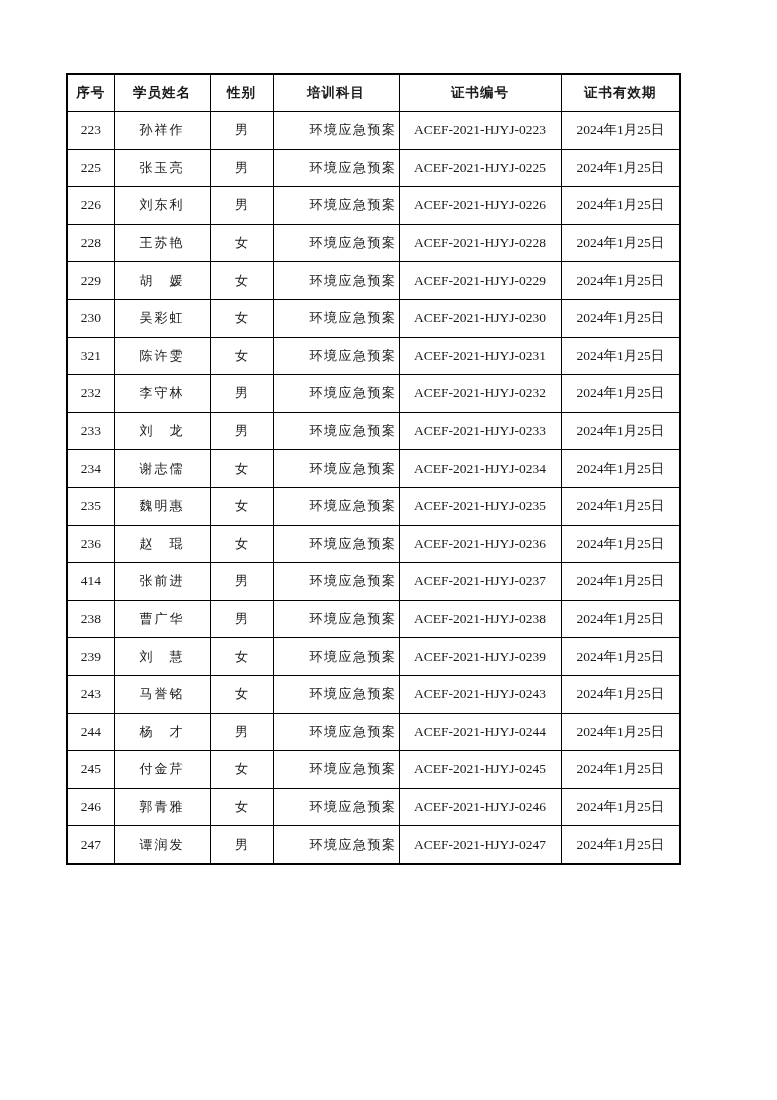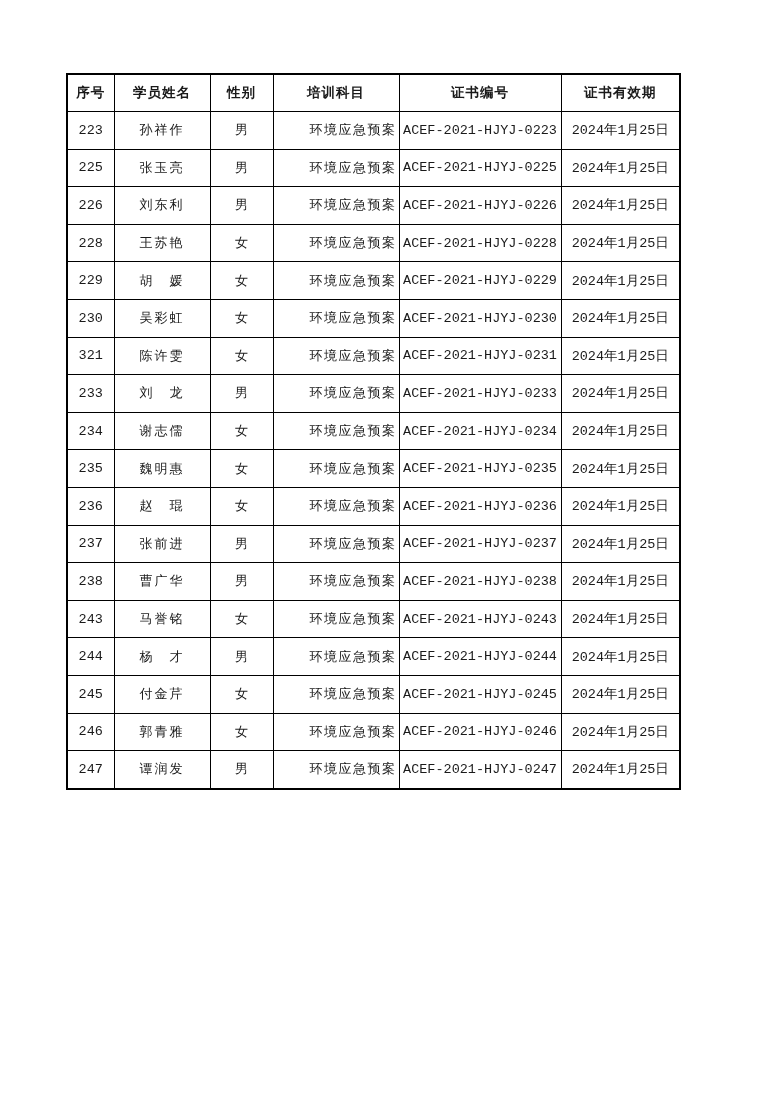--- a/index.html
+++ b/index.html
@@ -5,21 +5,21 @@
   html, body {
     margin: 0;
     padding: 0;
     background: #ffffff;
   }
   .page {
     position: relative;
     width: 777px;
     height: 1100px;
     background: #ffffff;
-    font-family: Liberation Mono, monospace;
+    font-family: Liberation Serif, serif;
     color: #1a1a1a;
     overflow: hidden;
   }
   table.cert-table {
     position: absolute;
     left: 66px;
     top: 73px;
     border-collapse: collapse;
     table-layout: fixed;
     border: 2px solid #000000;
@@ -139,20 +139,28 @@
 
     <tr>
       <td class="c-no">321</td>
       <td class="c-name">陈许雯</td>
       <td class="c-gender">女</td>
       <td class="c-subject">环境应急预案</td>
       <td class="c-cert">ACEF-2021-HJYJ-0231</td>
       <td class="c-date">2024年1月25日</td>
     </tr>
 
+    <tr>
+      <td class="c-no">232</td>
+      <td class="c-name">李守林</td>
+      <td class="c-gender">男</td>
+      <td class="c-subject">环境应急预案</td>
+      <td class="c-cert">ACEF-2021-HJYJ-0232</td>
+      <td class="c-date">2024年1月25日</td>
+    </tr>
 
     <tr>
       <td class="c-no">233</td>
       <td class="c-name">刘　龙</td>
       <td class="c-gender">男</td>
       <td class="c-subject">环境应急预案</td>
       <td class="c-cert">ACEF-2021-HJYJ-0233</td>
       <td class="c-date">2024年1月25日</td>
     </tr>
 
@@ -177,37 +185,45 @@
     <tr>
       <td class="c-no">236</td>
       <td class="c-name">赵　琨</td>
       <td class="c-gender">女</td>
       <td class="c-subject">环境应急预案</td>
       <td class="c-cert">ACEF-2021-HJYJ-0236</td>
       <td class="c-date">2024年1月25日</td>
     </tr>
 
     <tr>
-      <td class="c-no">237</td>
+      <td class="c-no">414</td>
       <td class="c-name">张前进</td>
       <td class="c-gender">男</td>
       <td class="c-subject">环境应急预案</td>
       <td class="c-cert">ACEF-2021-HJYJ-0237</td>
       <td class="c-date">2024年1月25日</td>
     </tr>
 
     <tr>
       <td class="c-no">238</td>
       <td class="c-name">曹广华</td>
       <td class="c-gender">男</td>
       <td class="c-subject">环境应急预案</td>
       <td class="c-cert">ACEF-2021-HJYJ-0238</td>
       <td class="c-date">2024年1月25日</td>
     </tr>
 
+    <tr>
+      <td class="c-no">239</td>
+      <td class="c-name">刘　慧</td>
+      <td class="c-gender">女</td>
+      <td class="c-subject">环境应急预案</td>
+      <td class="c-cert">ACEF-2021-HJYJ-0239</td>
+      <td class="c-date">2024年1月25日</td>
+    </tr>
 
 
 
 
     <tr>
       <td class="c-no">243</td>
       <td class="c-name">马誉铭</td>
       <td class="c-gender">女</td>
       <td class="c-subject">环境应急预案</td>
       <td class="c-cert">ACEF-2021-HJYJ-0243</td>

